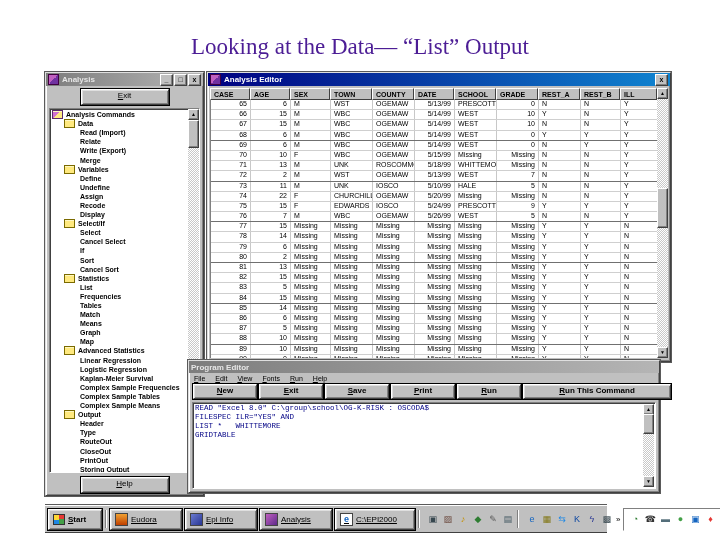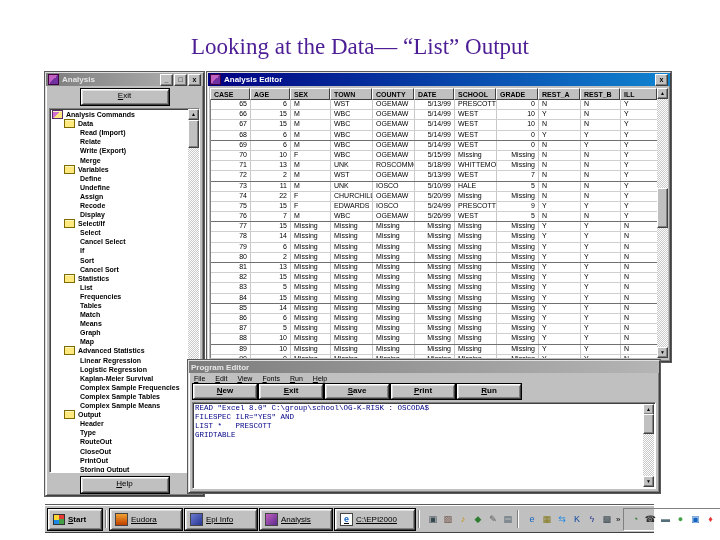--- a/index.html
+++ b/index.html
@@ -78,21 +78,21 @@
   .menu-item::first-letter{text-decoration:underline;}
   .toolbar{height:17px;display:flex;gap:2px;padding:1px 0 0 4px;align-items:flex-start;}
   .tool-btn{height:13px;flex:0 0 62px;font-size:8px;font-weight:bold;line-height:11px;}
   .tool-btn.long{flex:0 0 146px;}
   .tool-btn::first-letter{text-decoration:underline;}
   .code-area{position:absolute;left:3px;right:3px;top:41px;bottom:3px;overflow:hidden;padding:1px 12px 0 2px;}
   .code-line{font-family:"Liberation Mono","DejaVu Sans Mono",monospace;font-size:7.5px;
              line-height:9px;color:#000085;white-space:pre;}
   .code-area .vscroll{top:1px;bottom:1px;right:1px;}
   
-  .taskbar{position:absolute;left:45px;top:505px;width:609px;height:27px;background:#c0c0c0;
+  .taskbar{position:absolute;left:45px;top:505px;width:562px;height:27px;background:#c0c0c0;
            border-top:1px solid #fff;box-shadow:0 -1px 0 #5a5a5a,0 1px 0 #404040;
            display:flex;align-items:center;gap:3px;padding:0 3px;box-sizing:border-box;}
   .task-btn{height:19px;display:flex;align-items:center;gap:3px;padding:0 4px;font-size:8px;
             white-space:nowrap;overflow:hidden;}
   .start-btn{flex:0 0 44px;font-weight:bold;}
   .start-btn .lbl::first-letter{text-decoration:underline;}
   .flag{width:10px;height:9px;flex:0 0 10px;
         background:conic-gradient(#e53935 0 25%,#43a047 0 50%,#1e88e5 0 75%,#fdd835 0 100%);
         border:1px solid #333;}
   .tb-sep{width:2px;height:18px;border-left:1px solid #808080;border-right:1px solid #fff;}
@@ -755,28 +755,29 @@
 
         <span class="menu-item">Help</span>
 
     </div>
     <div class="toolbar">
       <div class="btn tool-btn">New</div>
       <div class="btn tool-btn">Exit</div>
       <div class="btn tool-btn">Save</div>
       <div class="btn tool-btn">Print</div>
       <div class="btn tool-btn">Run</div>
+      <div class="btn tool-btn long">Run This Command</div>
     </div>
     <div class="code-area inset">
 
         <div class="code-line">READ "Excel 8.0" C:\group\school\OG-K-RISK : OSCODA$</div>
 
         <div class="code-line">FILESPEC ILR="YES" AND</div>
 
-        <div class="code-line">LIST *   PRESCOTT</div>
+        <div class="code-line">LIST *   WHITTEMORE</div>
 
 
         <div class="code-line">GRIDTABLE</div>
 
       <div class="vscroll">
         <span class="sarr up">▲</span>
         <span class="sthumb" style="top:10px;height:18px;"></span>
         <span class="sarr dn">▼</span>
       </div>
     </div>

